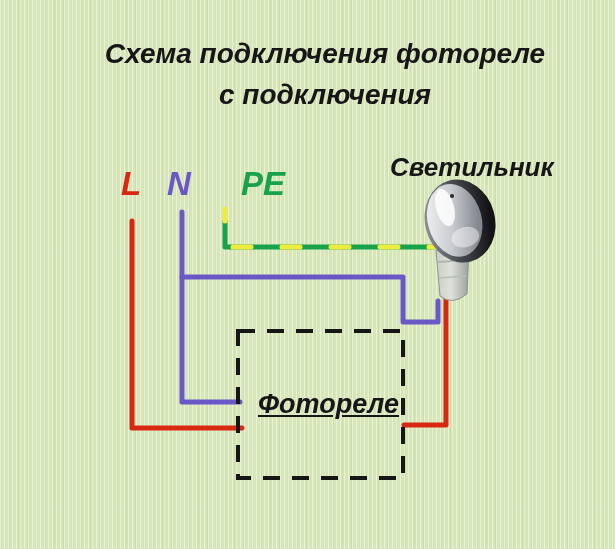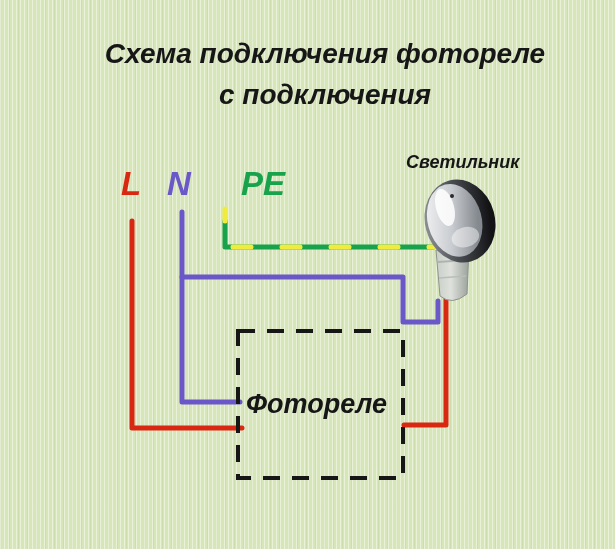--- a/index.html
+++ b/index.html
@@ -39,40 +39,41 @@
     font-size: 33px;
     font-weight: bold;
     font-style: italic;
     letter-spacing: 0px;
   }
   #label-l   { left: 121px; top: 165px; color: var(--phase_red); }
   #label-n   { left: 167px; top: 165px; color: var(--neutral_blue); }
   #label-pe  { left: 226px; top: 165px; color: var(--earth_green); margin-left: 15px; }
   #label-lamp {
     position: absolute;
-    left: 406px;
+    left: 390px;
     top: 152px;
-    font-size: 18px;
+    font-size: 26px;
     font-weight: bold;
     font-style: italic;
     color: var(--text_black, #161616);
   }
   #photorelay-box-label {
     position: absolute;
-    left: 234px;
+    left: 246px;
     top: 331px;
     width: 165px;
     height: 147px;
     display: flex;
     align-items: center;
     justify-content: center;
     font-size: 27px;
     font-weight: bold;
     font-style: italic;
     color: var(--text_black, #161616);
+    text-decoration: underline;
   }
   svg.layer {
     position: absolute;
     left: 0;
     top: 0;
   }
   .wire {
     fill: none;
     stroke-width: 5;
     stroke-linecap: round;

